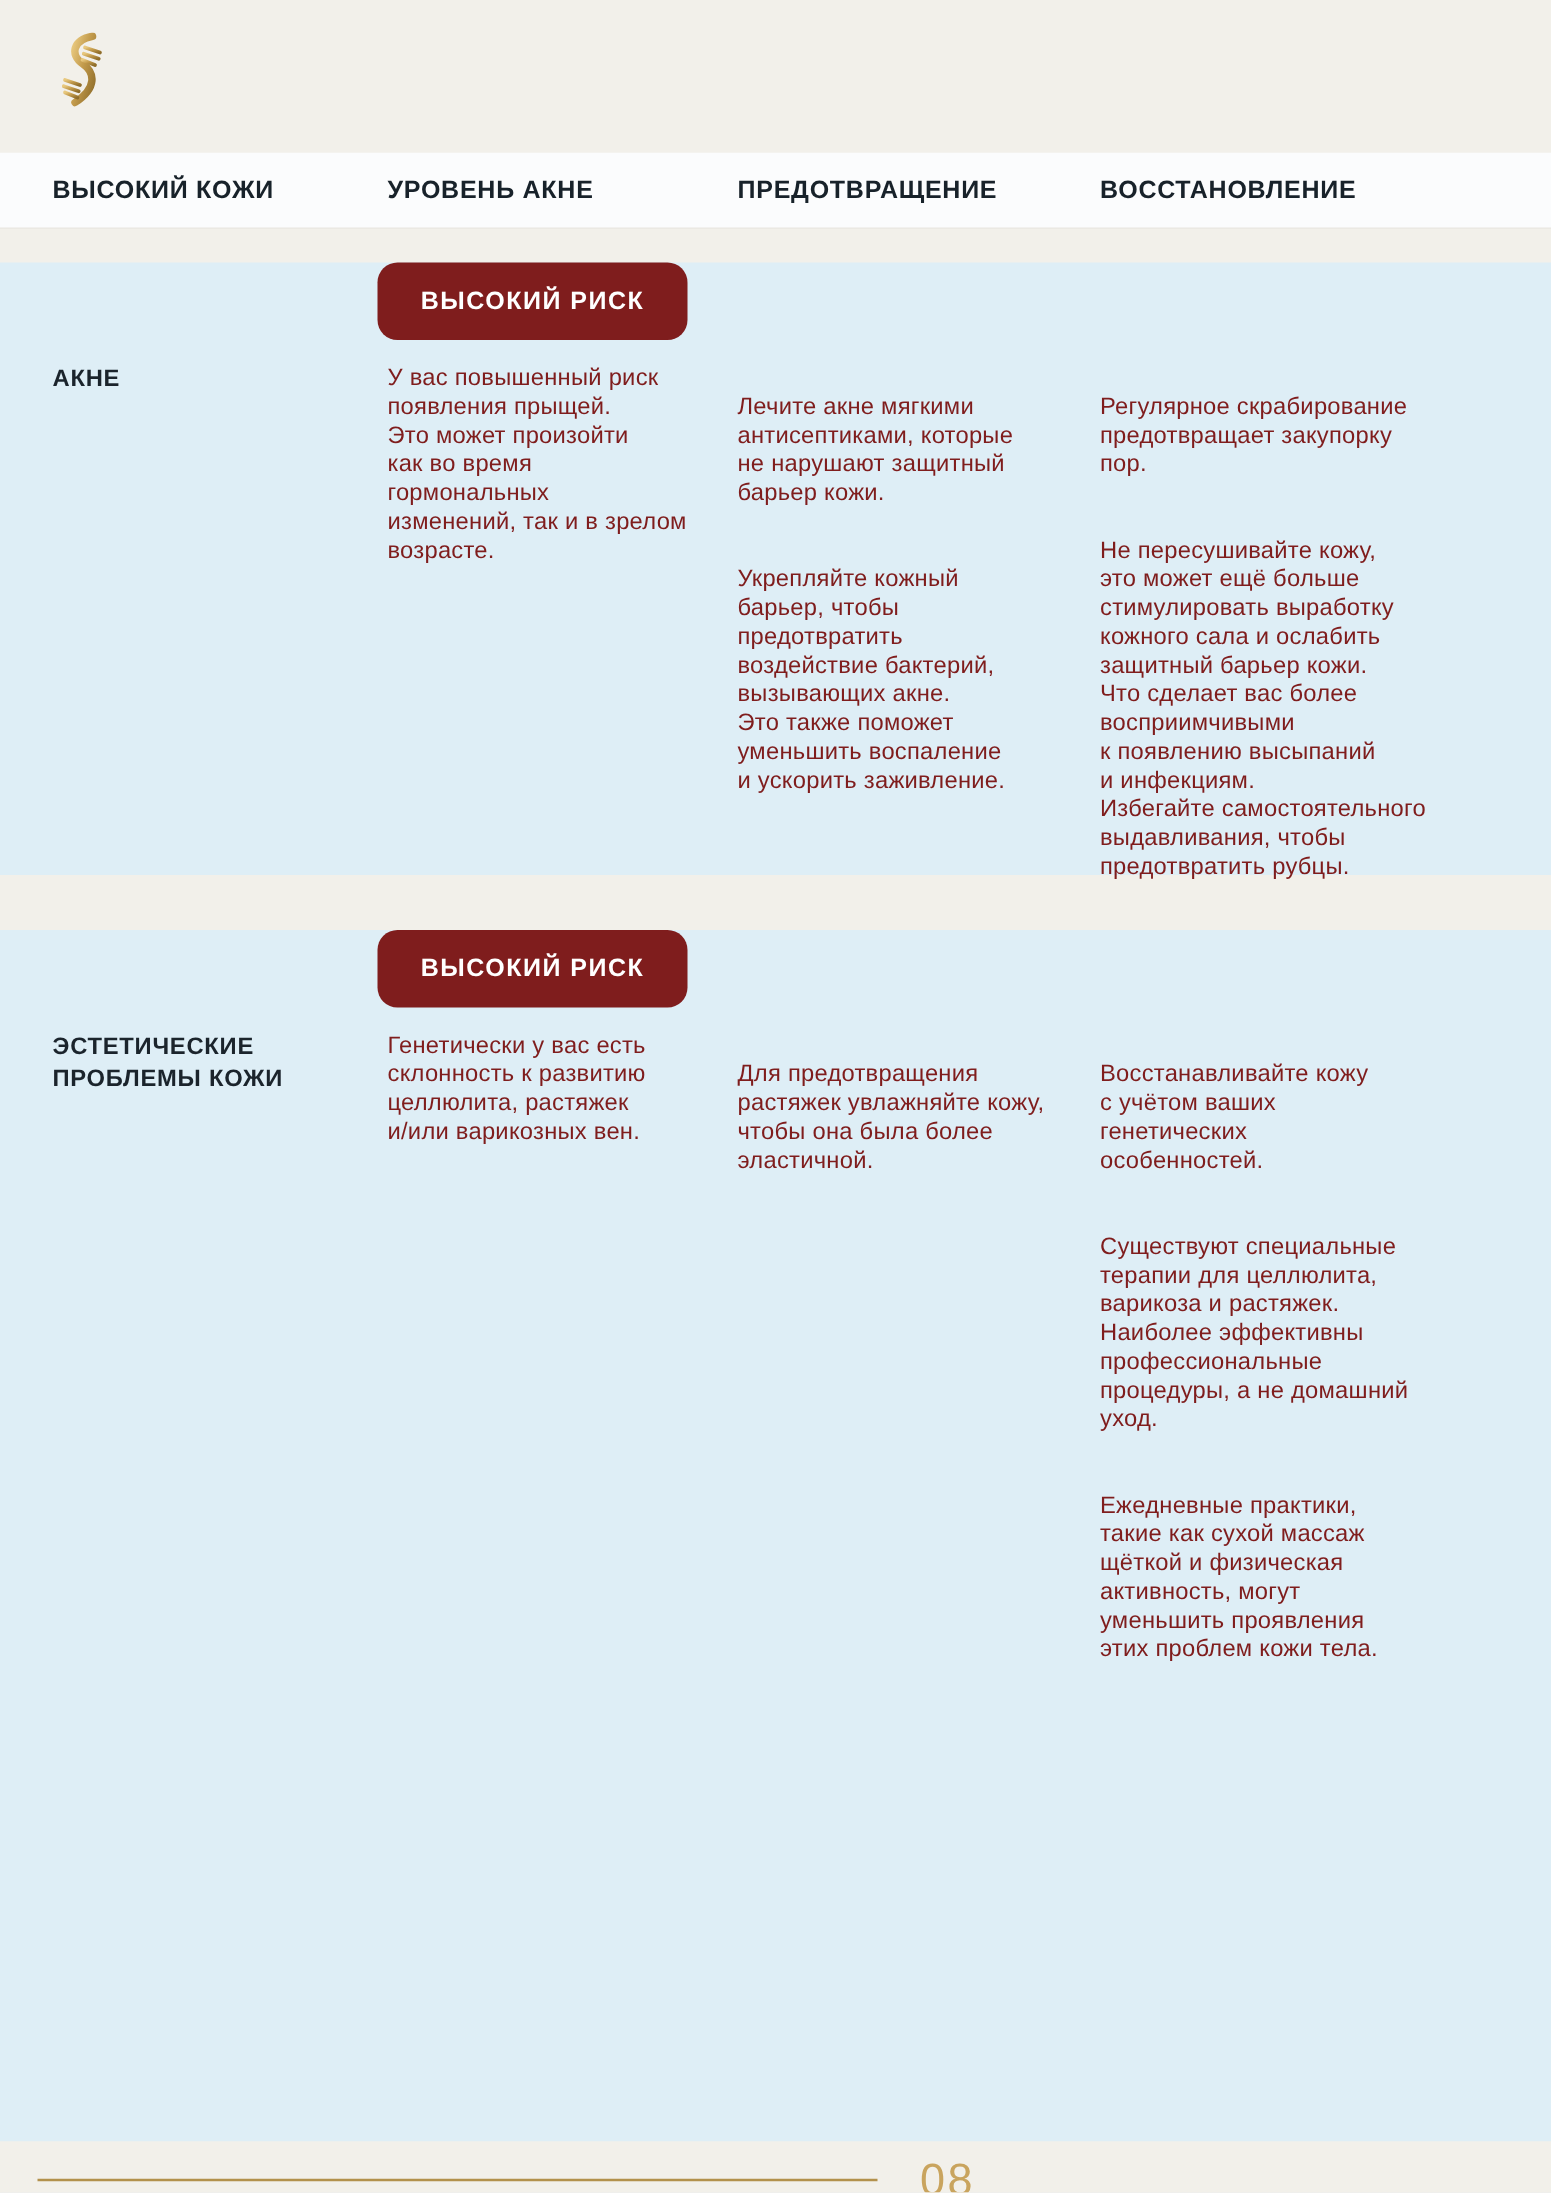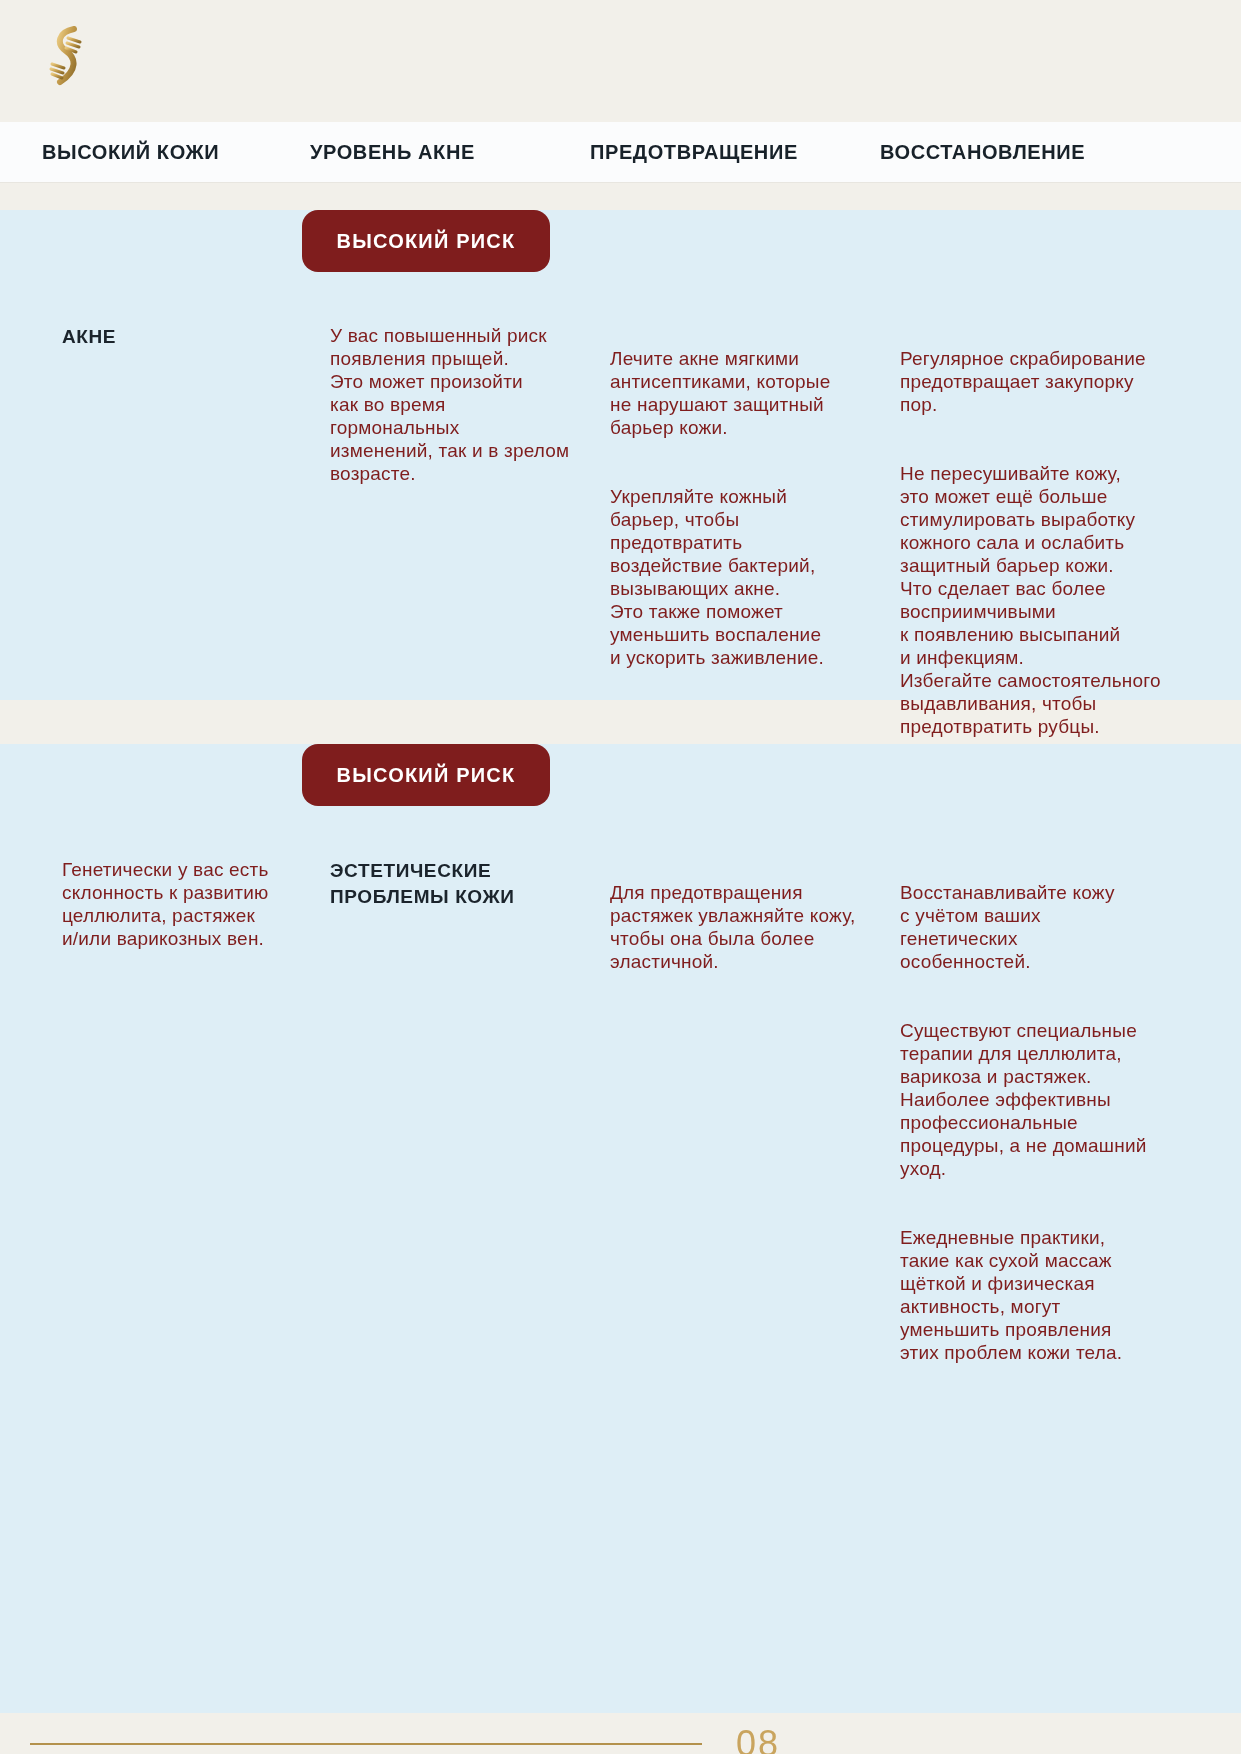--- a/index.html
+++ b/index.html
@@ -60,22 +60,22 @@
     align-items: center;
     justify-content: center;
     color: #ffffff;
     font-size: 20px;
     font-weight: 700;
     letter-spacing: 1.2px;
   }
   .row-grid {
     display: grid;
     grid-template-columns: 268px 280px 290px 1fr;
-    padding-left: 62px;
-    margin-top: 52px;
+    padding-left: 42px;
+    margin-top: 19px;
   }
   .cell {
     font-size: 19px;
     line-height: 23px;
     color: #7f1d1d;
     letter-spacing: 0.2px;
     white-space: pre-line;
     padding-right: 34px;
   }
   .cell p { margin: 0; white-space: pre-line; }
@@ -184,26 +184,26 @@
 предотвратить рубцы.</p>
       </div>
     </div>
   </section>
 
   <div class="section-gap"></div>
 
   <section class="risk-section section-2">
     <div class="badge">ВЫСОКИЙ РИСК</div>
     <div class="row-grid">
+      <div class="cell problem-title">ЭСТЕТИЧЕСКИЕ
+ПРОБЛЕМЫ КОЖИ</div>
       <div class="cell">Генетически у вас есть
 склонность к развитию
 целлюлита, растяжек
 и/или варикозных вен.</div>
-      <div class="cell problem-title">ЭСТЕТИЧЕСКИЕ
-ПРОБЛЕМЫ КОЖИ</div>
       <div class="cell">
         <p>Для предотвращения
 растяжек увлажняйте кожу,
 чтобы она была более
 эластичной.</p>
       </div>
       <div class="cell">
         <p>Восстанавливайте кожу
 с учётом ваших
 генетических

